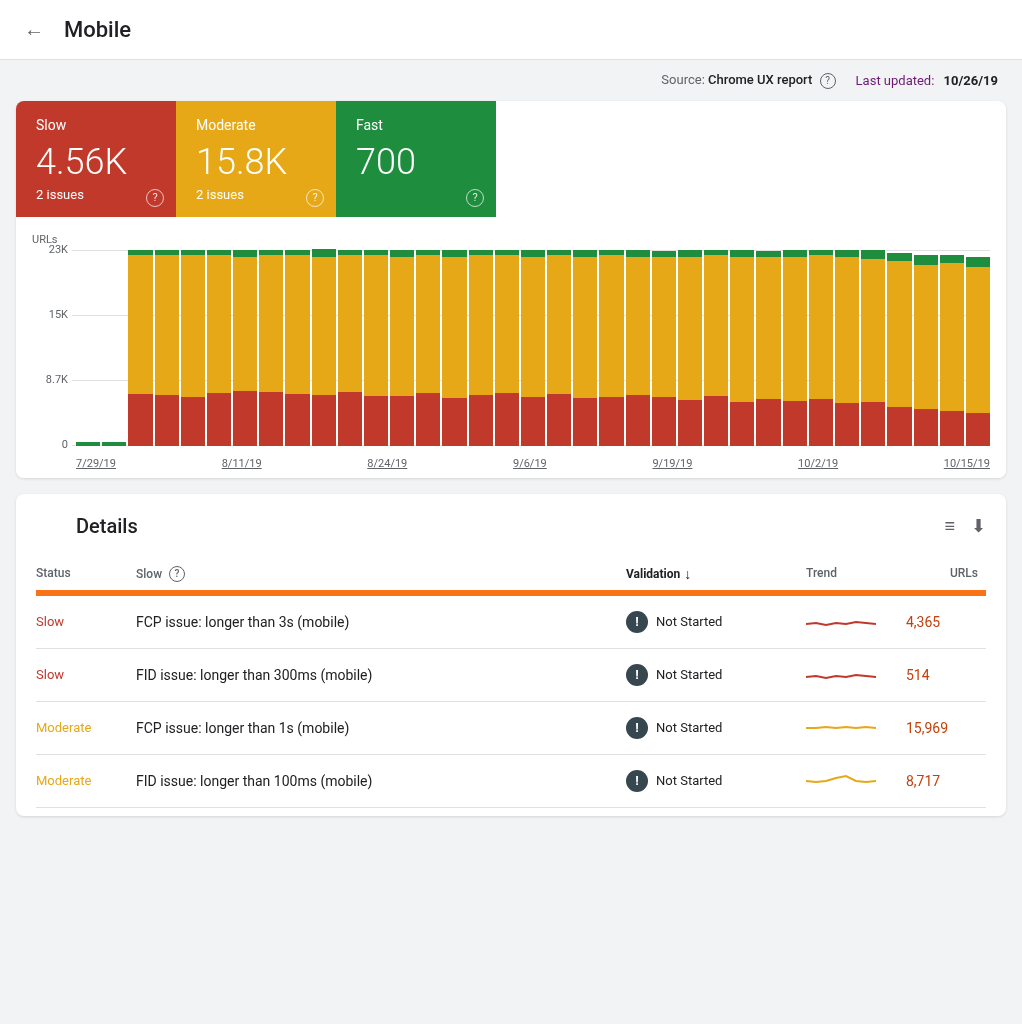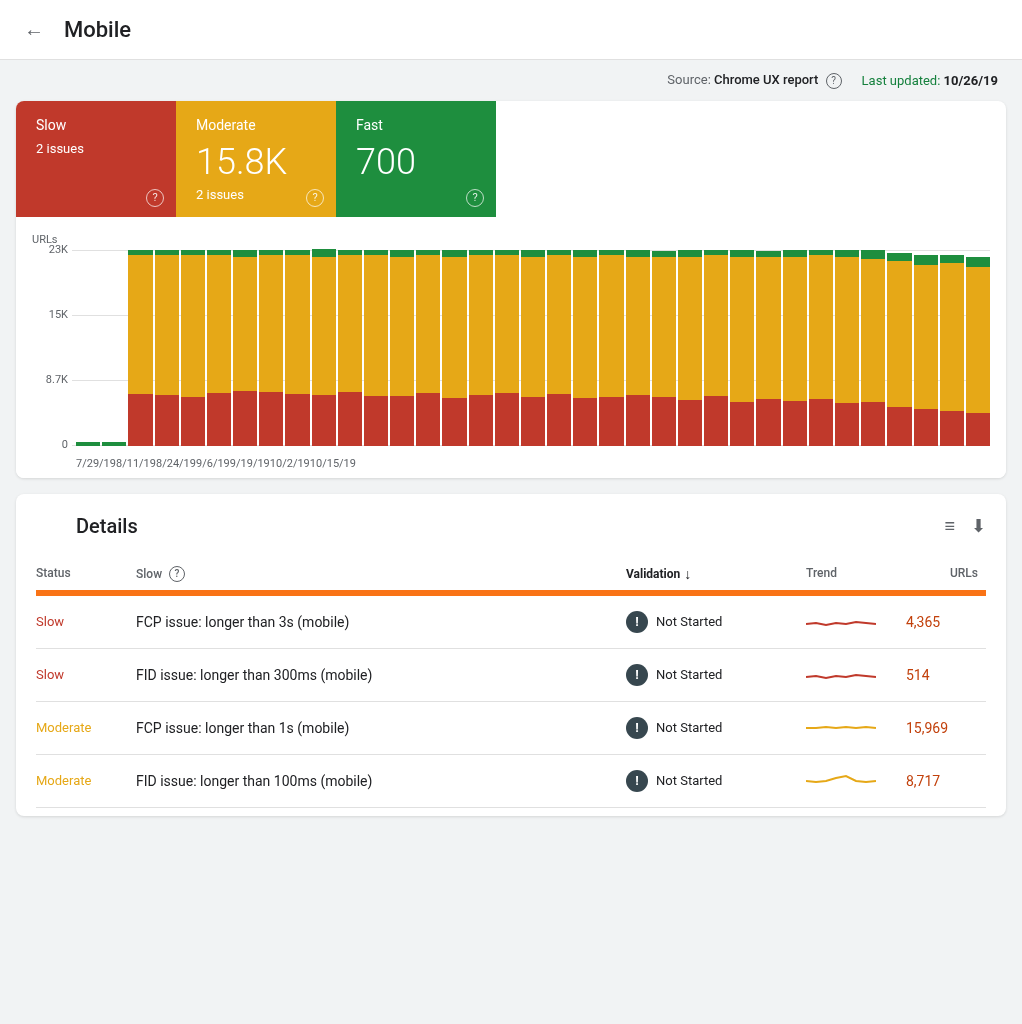--- a/index.html
+++ b/index.html
@@ -34,22 +34,22 @@
       display: flex;
       justify-content: flex-end;
       align-items: center;
       padding: 12px 24px;
       font-size: 13px;
       color: #5f6368;
       gap: 20px;
     }
     .source-bar .source-label { color: #5f6368; }
     .source-bar .source-value { color: #202124; font-weight: 500; }
-    .source-bar .updated-label { color: #15803d; }
-    .source-bar .updated-value { color: #202124; font-weight: 700; }
+    .source-bar .updated-label { color: #701a75; }
+    .source-bar .updated-value { color: #202124; font-weight: 700; margin-left: 6px; }
     .question-icon {
       display: inline-flex;
       align-items: center;
       justify-content: center;
       width: 16px;
       height: 16px;
       border: 1.5px solid #5f6368;
       border-radius: 50%;
       font-size: 10px;
       color: #5f6368;
@@ -164,22 +164,24 @@
       width: 100%;
     }
     .bar-fast { background: #1e8e3e; }
     .bar-moderate { background: #e6a817; }
     .bar-slow { background: #c0392b; }
     .chart-x-labels {
       position: absolute;
       bottom: 0;
       left: 44px; right: 0;
       display: flex;
+      justify-content: space-between;
       font-size: 11px;
       color: #5f6368;
+      text-decoration: underline;
     }
     
     .details-section {
       padding: 20px 20px 8px 20px;
     }
     .details-header {
       display: flex;
       justify-content: space-between;
       align-items: center;
       margin-bottom: 20px;
@@ -277,20 +279,21 @@
   </span>
 </div>
 
 <div class="main-content">
 
   <div class="card">
     <div class="score-cards">
 
     <div class="score-card slow">
     <div class="label">Slow</div>
+    <div class="value">4.56K</div>
     <div class="issues">2 issues</div>
     <div class="card-q-icon">?</div>
   </div>
         <div class="score-card moderate">
     <div class="label">Moderate</div>
     <div class="value">15.8K</div>
     <div class="issues">2 issues</div>
     <div class="card-q-icon">?</div>
   </div>
         <div class="score-card fast">

